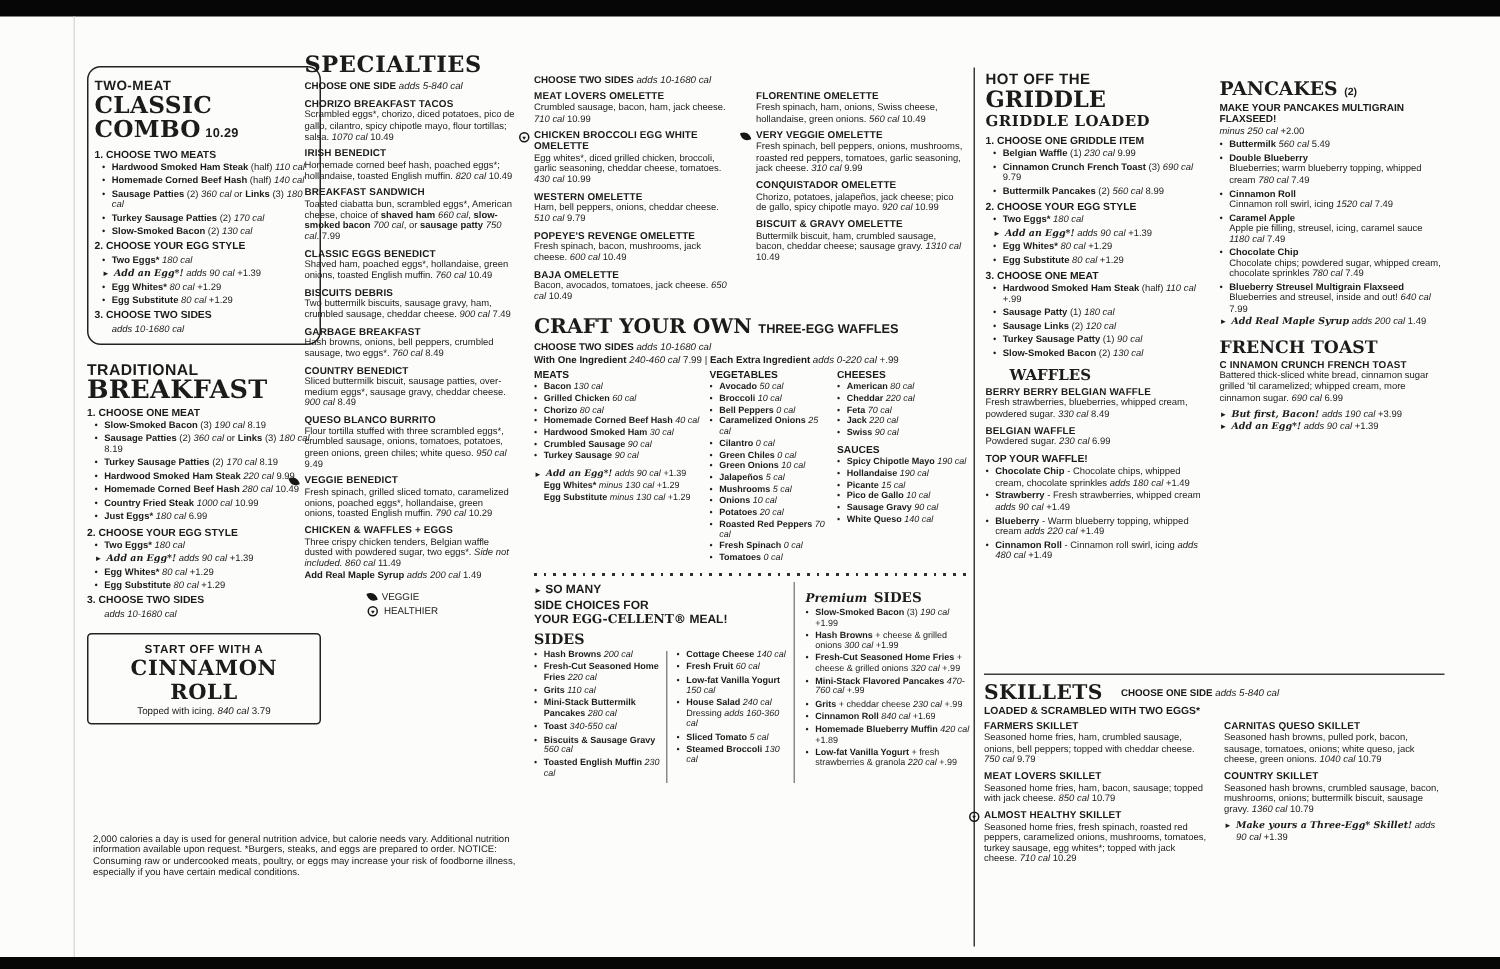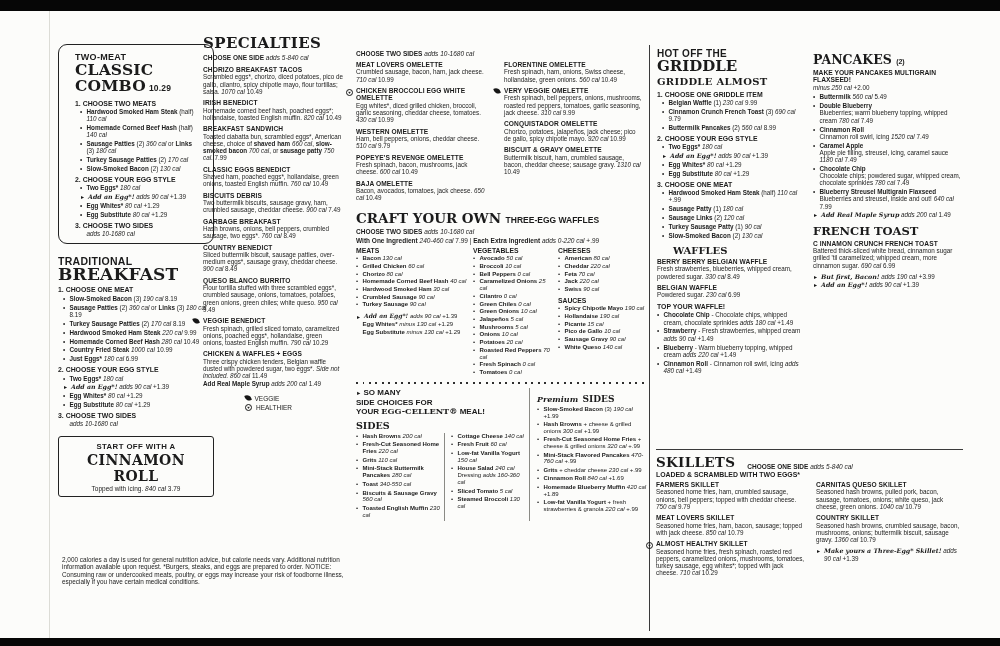--- a/index.html
+++ b/index.html
@@ -19,21 +19,21 @@
 
   .b{font-weight:700}
   .i{font-style:italic}
   .scr{font-family:"DejaVu Serif",serif;font-style:italic;font-weight:700}
   .slab{font-family:"DejaVu Serif",serif;font-weight:700}
 
   .kicker{font-size:9px;font-weight:700;letter-spacing:.3px}
   .title-xl{font-size:15.5px;line-height:15.5px;letter-spacing:.2px}
   .price-inline{font-size:8.5px;font-weight:700;margin-left:3px;font-family:"Liberation Sans",sans-serif}
 
-  .combo-box{border:1.6px solid #222;border-radius:9px;padding:7px 16px 6px}
+  .combo-box{border:1.6px solid #222;border-radius:9px;padding:7px 4px 6px}
   .step-head{font-size:6.9px;font-weight:700;margin:3.5px 0 1.5px}
   .opts{margin-left:5px}
   .opt{position:relative;padding-left:6.5px;font-size:6.3px;line-height:7.2px;margin-bottom:1.7px}
   .opt .bullet{position:absolute;left:0;top:0}
   .opt.arrow{padding-left:8px}
   .opt.arrow .bullet{font-size:5.2px;top:.7px}
   .opt.plain{padding-left:6.5px}
   .opt-sub{display:block}
   .step-note{font-size:6.3px;font-style:normal;margin-left:5px;padding-left:6.5px}
 
@@ -91,21 +91,21 @@
   .ult-title{font-size:10.5px;line-height:11.5px;letter-spacing:.2px}
   .ult-text{font-size:6.4px;line-height:7.2px;margin-top:3px}
 
   .pk-head .slab-big{font-size:12.5px}
   .pk-count{font-size:7px;font-weight:700}
   .pk-sub{font-size:6.7px;font-weight:700;line-height:7.4px;margin-top:1px}
   .pk-sub2{font-size:6.3px;margin-bottom:2.5px}
   .ft-head{font-size:11.5px;margin:5px 0 2px}
   .notes .opt{margin-bottom:1.2px}
 
-  .sk-headrow{display:flex;align-items:flex-end;gap:12px}
+  .sk-headrow{display:flex;align-items:center;gap:12px}
   .sk-head{font-size:13.5px;letter-spacing:.3px}
   .sk-sub{font-size:6.5px}
   .sk-sub2{font-size:6.9px;font-weight:700;margin:1px 0 3px}
   .sk-grid{display:grid;grid-template-columns:150px 147px;column-gap:10px}
 
   .cinn-box{border:1.5px solid #222;border-radius:3px;margin-top:9px;padding:5px 4px 4px;text-align:center}
   .cinn-l1{font-size:7.8px;font-weight:700;letter-spacing:.4px}
   .cinn-title{font-size:14px;letter-spacing:.4px;margin:1px 0}
   .cinn-text{font-size:6.5px}
   .trad-block{margin-top:11px}
@@ -403,21 +403,21 @@
             <div class="opt"><span class="bullet">•</span><span class="opt-text"><span class="b">Homemade Blueberry Muffin</span> <span class="i">420 cal</span> +1.89</span></div>
             <div class="opt"><span class="bullet">•</span><span class="opt-text"><span class="b">Low-fat Vanilla Yogurt</span> + fresh strawberries &amp; granola <span class="i">220 cal</span> +.99</span></div>
           </div>
       </div>
     </div>
   </div>
 
   <div class="col" id="col4">
     <div class="kicker">HOT OFF THE</div>
     <div class="slab title-griddle">GRIDDLE</div>
-    <div class="slab gc-head">GRIDDLE ALMOST</div>
+    <div class="slab gc-head">GRIDDLE LOADED</div>
     <div>
         <div class="step">
           <div class="step-head">1. CHOOSE ONE GRIDDLE ITEM</div>
           <div class="opts">
             <div class="opt"><span class="bullet">•</span><span class="opt-text"><span class="b">Belgian Waffle</span> (1) <span class="i">230 cal</span> 9.99</span></div>
             <div class="opt"><span class="bullet">•</span><span class="opt-text"><span class="b">Cinnamon Crunch French Toast</span> (3) <span class="i">690 cal</span> 9.79</span></div>
             <div class="opt"><span class="bullet">•</span><span class="opt-text"><span class="b">Buttermilk Pancakes</span> (2) <span class="i">560 cal</span> 8.99</span></div>
           </div>
         </div>
         <div class="step">

